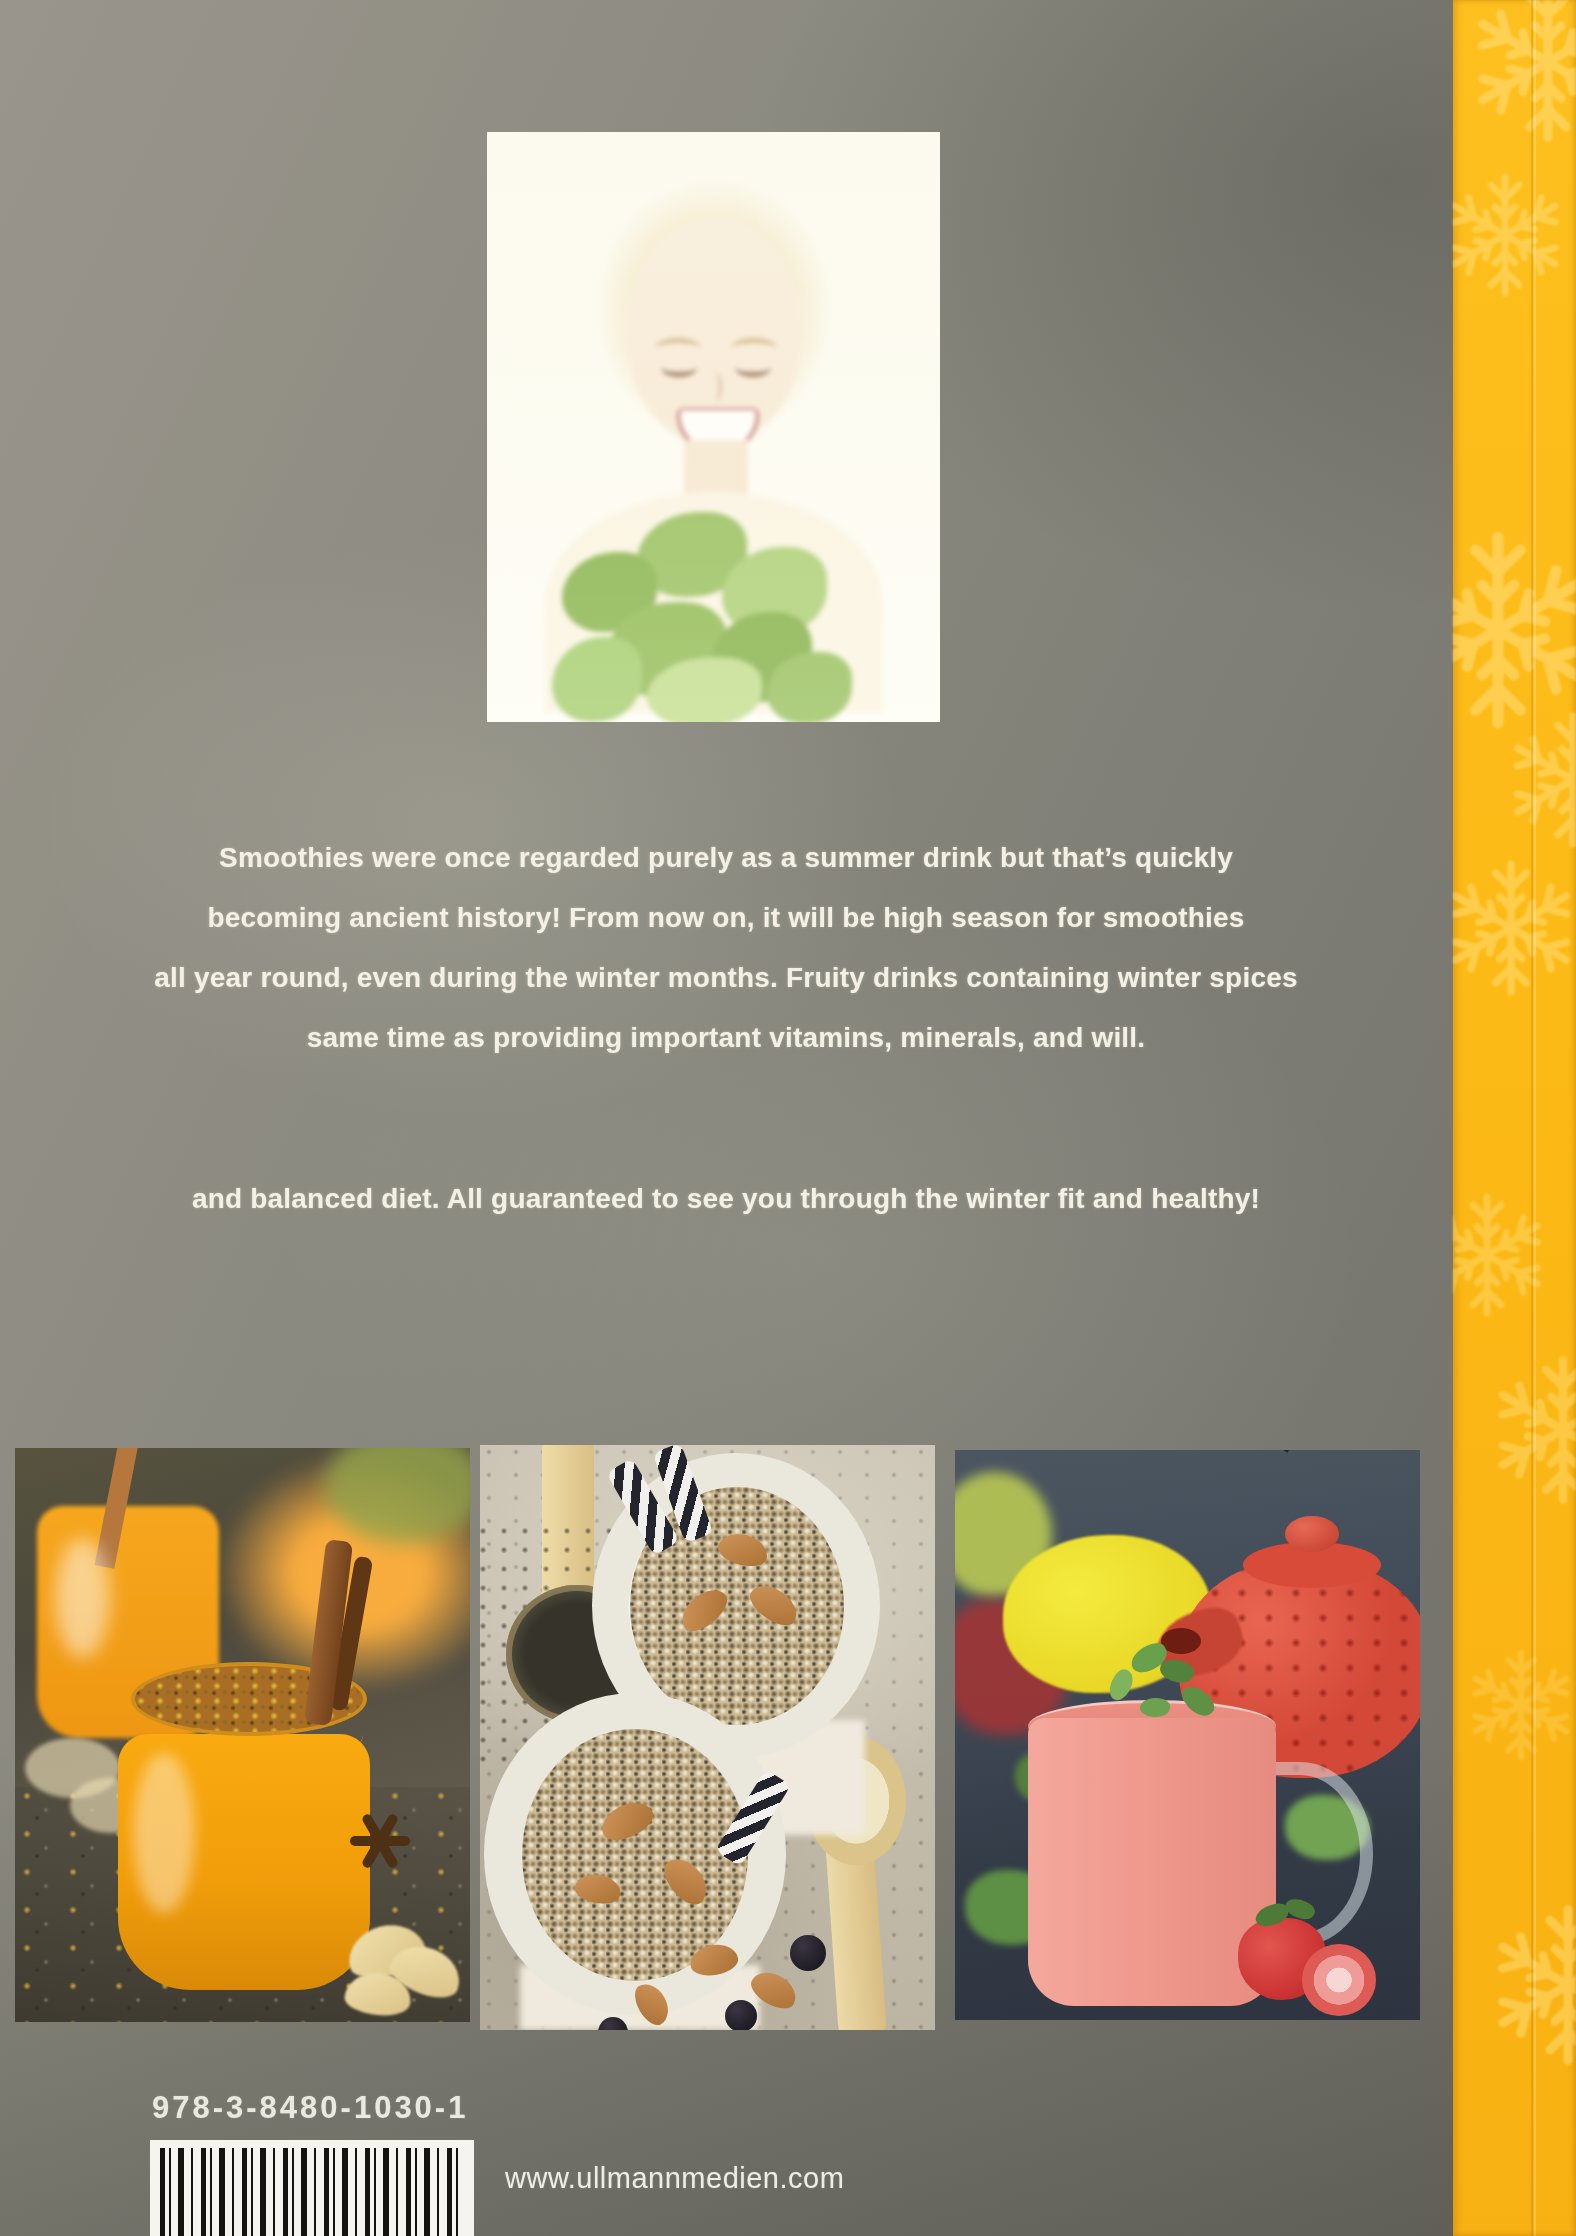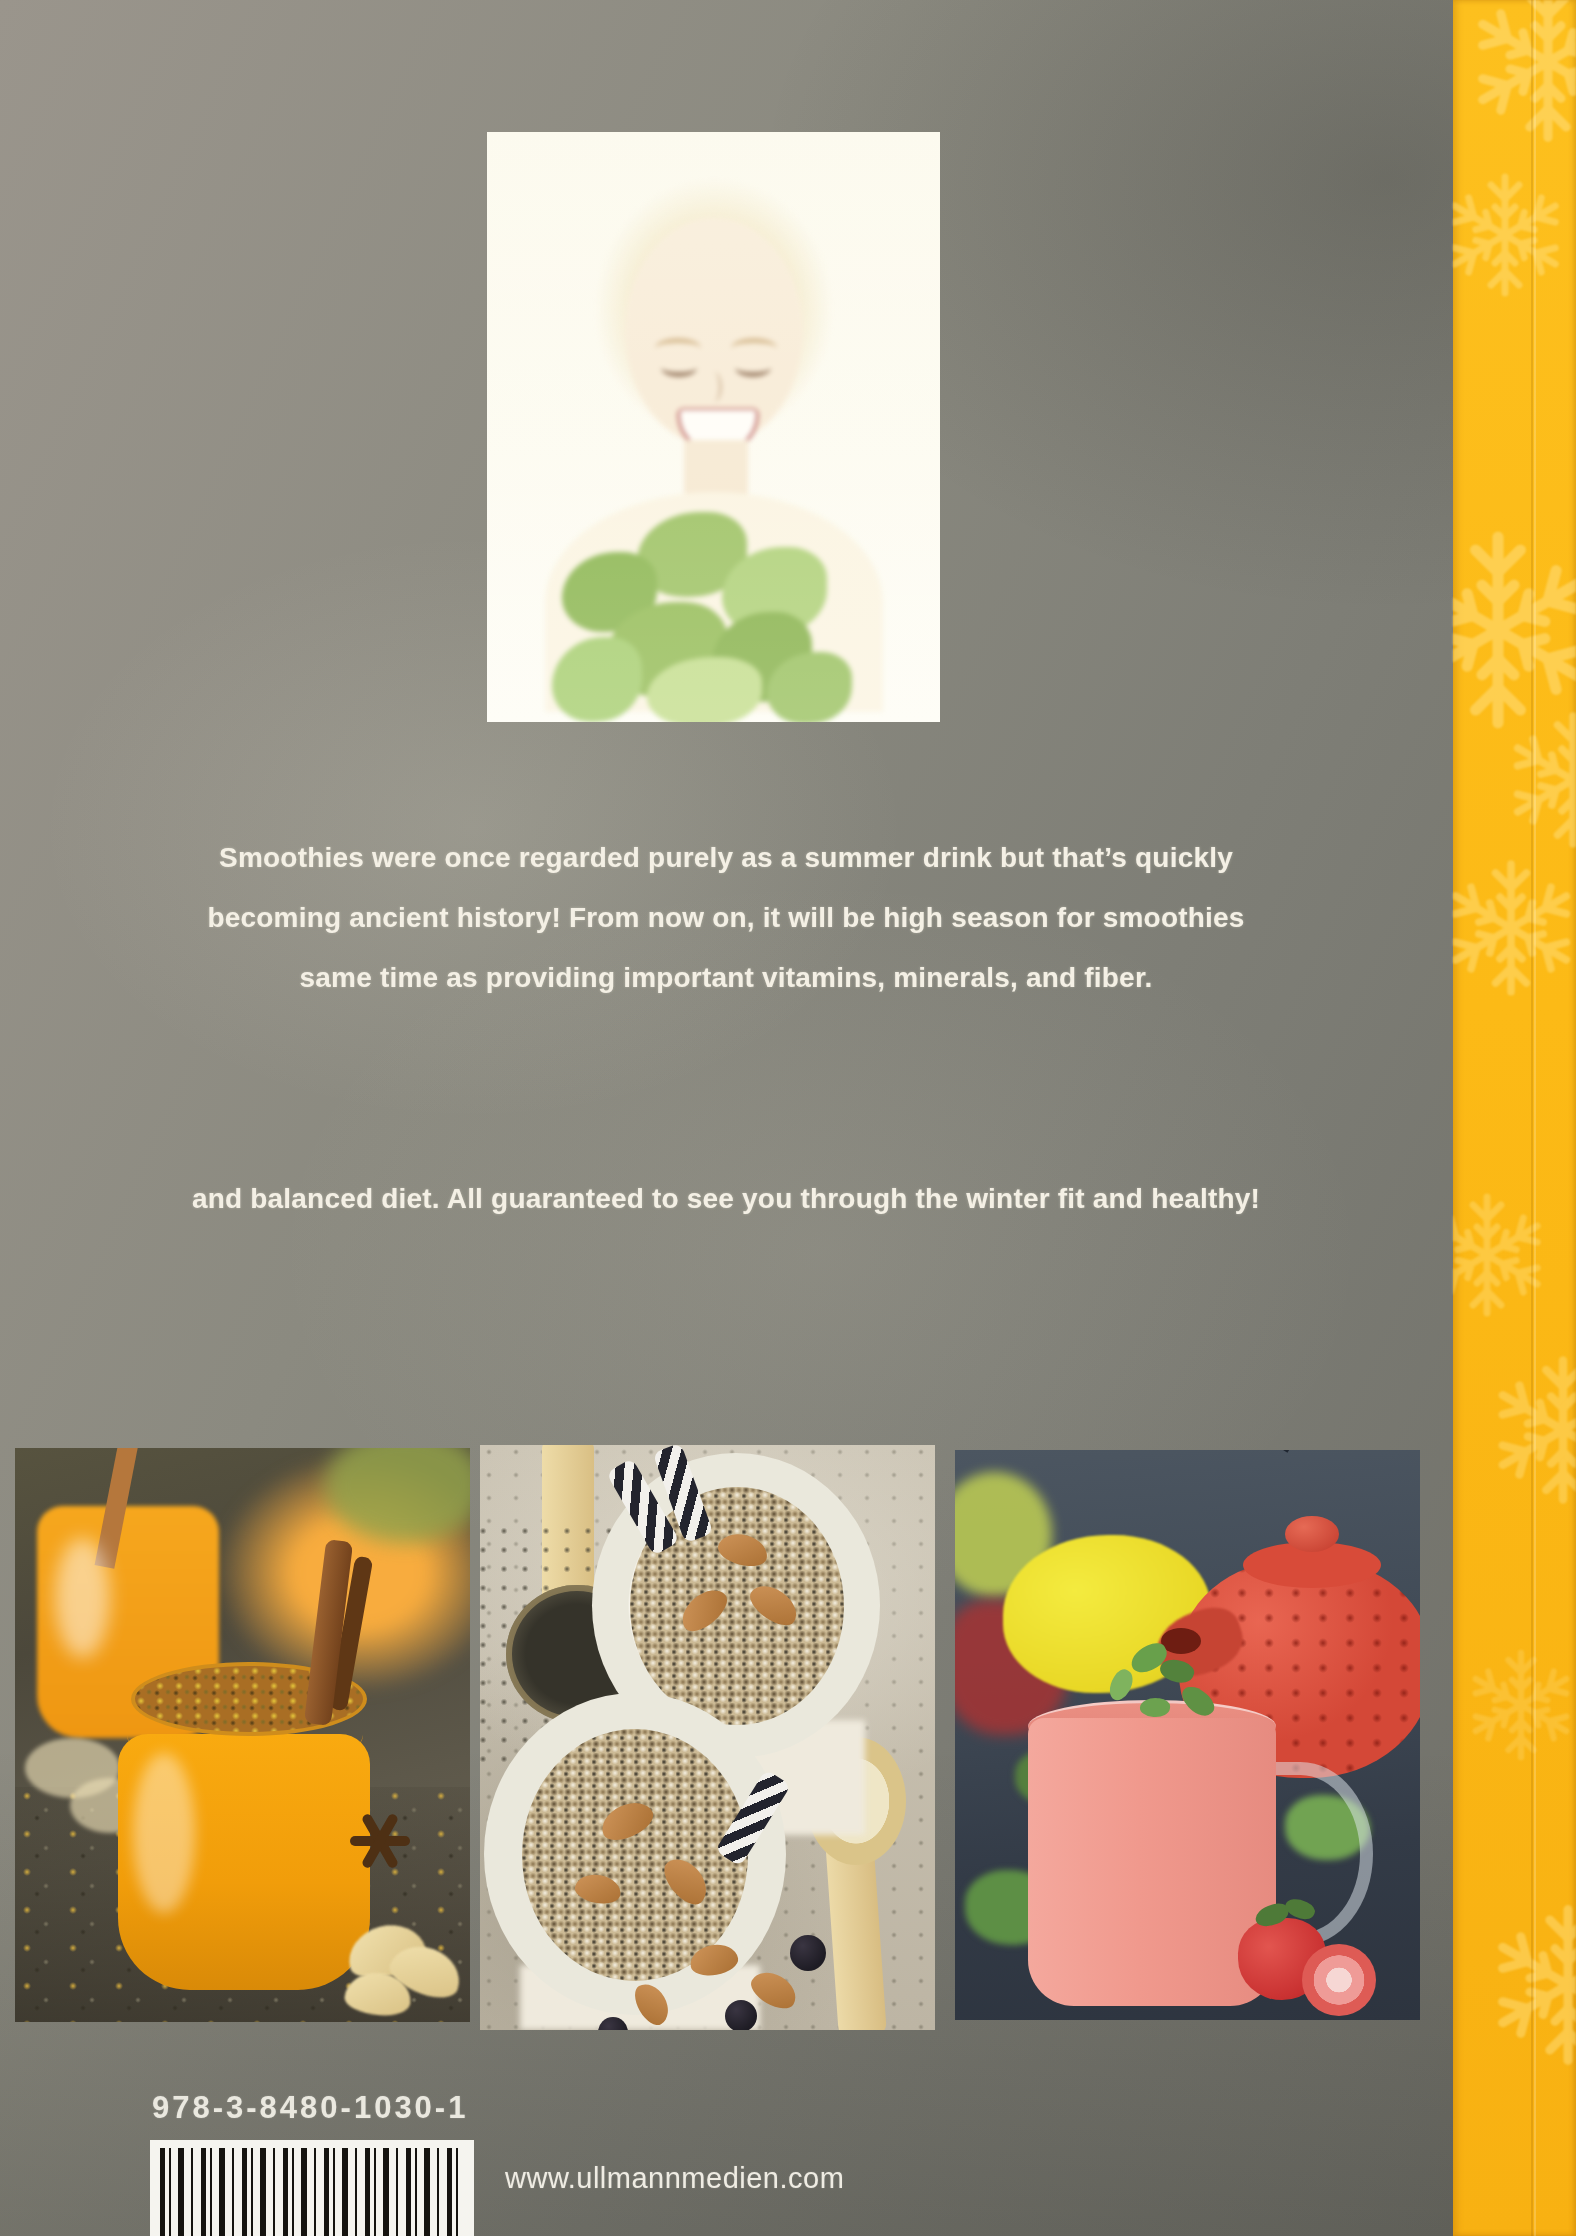--- a/index.html
+++ b/index.html
@@ -202,21 +202,22 @@
       <div class="leaf" style="left:65px;top:505px;width:90px;height:85px;background:#a5cd6e;"></div>
       <div class="leaf" style="left:160px;top:525px;width:115px;height:70px;background:#c3dd8c;"></div>
       <div class="leaf" style="left:280px;top:520px;width:85px;height:72px;background:#98c05e;"></div>
     </div>
     <div class="ap-wash"></div>
   </div>
 
   <div class="blurb blurb-1">
     <div>Smoothies were once regarded purely as a summer drink but that’s quickly</div>
     <div>becoming ancient history! From now on, it will be high season for smoothies</div>
-    <div>same time as providing important vitamins, minerals, and fiber.</div>
+    <div>all year round, even during the winter months. Fruity drinks containing winter spices</div>
+    <div>same time as providing important vitamins, minerals, and will.</div>
   </div>
   <div class="blurb blurb-2">
     <div>and balanced diet. All guaranteed to see you through the winter fit and healthy!</div>
   </div>
 
   <div class="photo ph1" aria-label="Orange smoothie in glass jars topped with bee pollen and a cinnamon stick, cashews and star anise scattered">
     <div class="ph1-fruit"></div>
     <div class="ph1-leafbg"></div>
     <div class="ph1-jarback"></div>
     <div class="ph1-strawback"></div>

